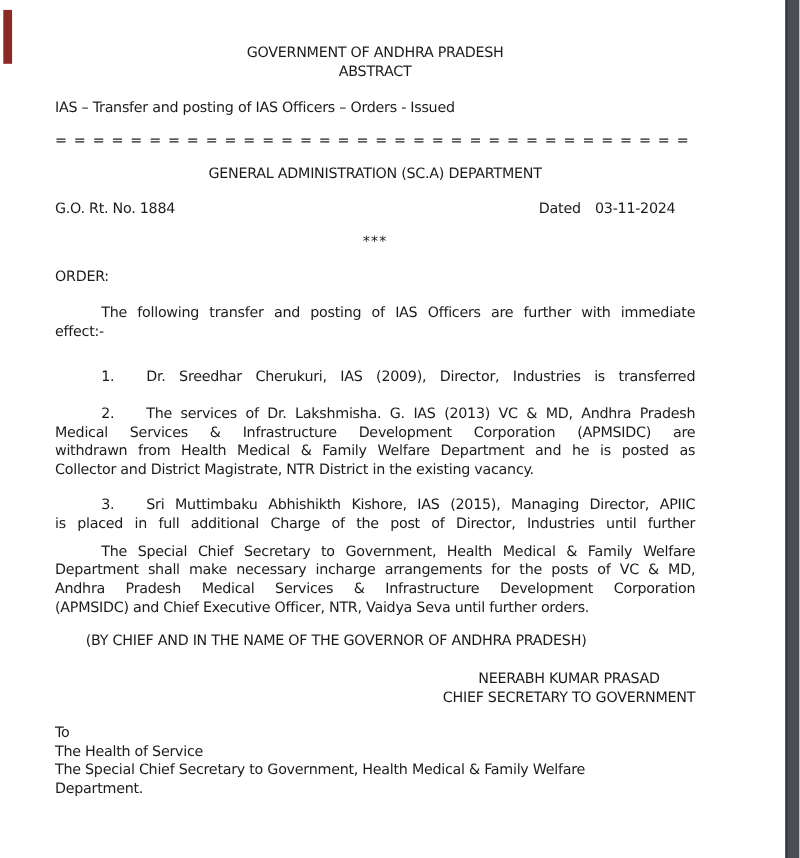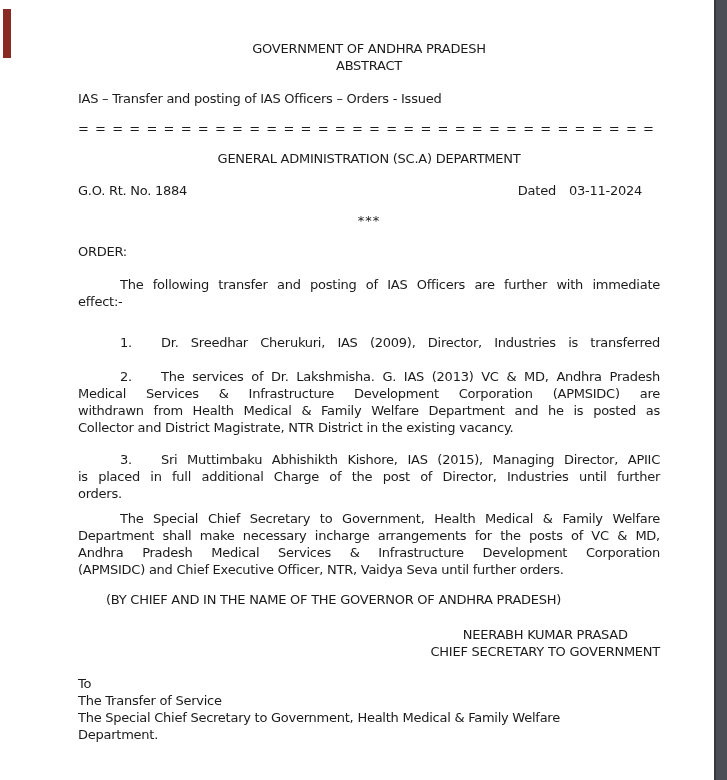--- a/index.html
+++ b/index.html
@@ -9,21 +9,20 @@
     background:#ffffff;
     overflow:hidden;
     font-family:"DejaVu Sans","Liberation Sans",sans-serif;
     font-size:13px;
     color:#1b1b1b;
   }
   .content{
     position:absolute;left:50px;top:40px;width:582px;
     line-height:17px;
     letter-spacing:-0.25px;
-    margin-left:28px;
   }
   .center{text-align:center;}
   .subject{margin-top:16px;}
   .separator{
     margin-top:14px;
     line-height:15px;
     word-spacing:2.6px;
     white-space:nowrap;
     overflow:hidden;
   }
@@ -86,39 +85,38 @@
         </div>
         <div class="para">
           <div class="line first just"><span class="num">2.</span><span>The services of Dr. Lakshmisha. G. IAS (2013) VC &amp; MD, Andhra Pradesh</span></div>
           <div class="line just"><span>Medical Services &amp; Infrastructure Development Corporation (APMSIDC) are</span></div>
           <div class="line just"><span>withdrawn from Health Medical &amp; Family Welfare Department and he is posted as</span></div>
           <div class="line"><span>Collector and District Magistrate, NTR District in the existing vacancy.</span></div>
         </div>
         <div class="para">
           <div class="line first just"><span class="num">3.</span><span>Sri Muttimbaku Abhishikth Kishore, IAS (2015), Managing Director, APIIC</span></div>
           <div class="line just"><span>is placed in full additional Charge of the post of Director, Industries until further</span></div>
-          <div class="line"><span>orders.</span></div>
         </div>
         <div class="para">
           <div class="line first just"><span>The Special Chief Secretary to Government, Health Medical &amp; Family Welfare</span></div>
           <div class="line just"><span>Department shall make necessary incharge arrangements for the posts of VC &amp; MD,</span></div>
           <div class="line just"><span>Andhra Pradesh Medical Services &amp; Infrastructure Development Corporation</span></div>
           <div class="line"><span>(APMSIDC) and Chief Executive Officer, NTR, Vaidya Seva until further orders.</span></div>
         </div>
       </div>
 
     <div class="by-order">(BY CHIEF AND IN THE NAME OF THE GOVERNOR OF ANDHRA PRADESH)</div>
 
     <div class="sig">
       <div>NEERABH KUMAR PRASAD</div>
       <div>CHIEF SECRETARY TO GOVERNMENT</div>
     </div>
 
     <div id="address">
         <div class="addr-line">To</div>
-        <div class="addr-line">The Transfer of Service</div>
+        <div class="addr-line">The Health of Service</div>
         <div class="addr-line">The Special Chief Secretary to Government, Health Medical &amp; Family Welfare</div>
         <div class="addr-line">Department.</div>
       </div>
   </div>
 
   <div class="right-bar"></div>
 </div>
 
 </body></html>

